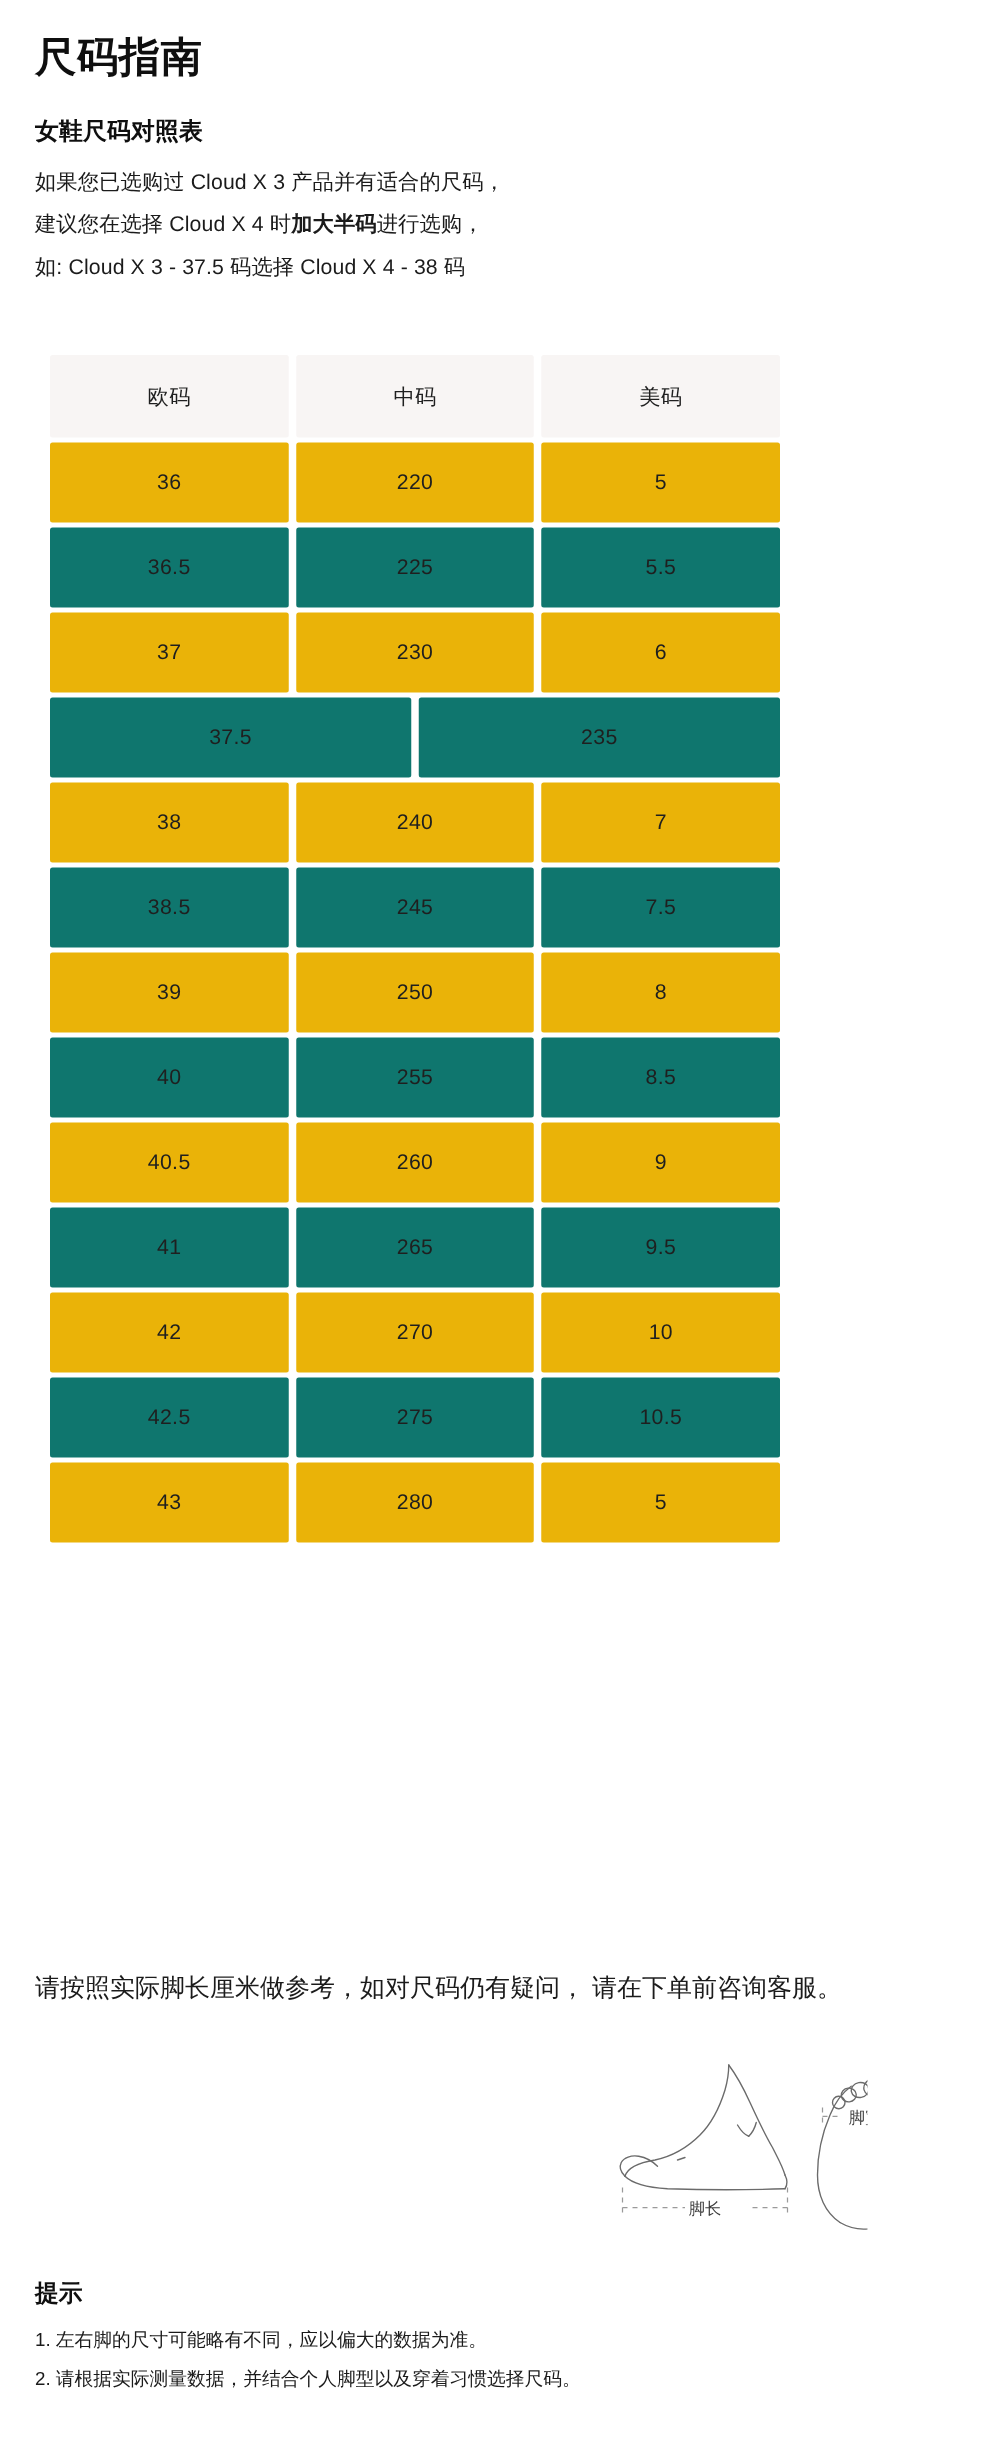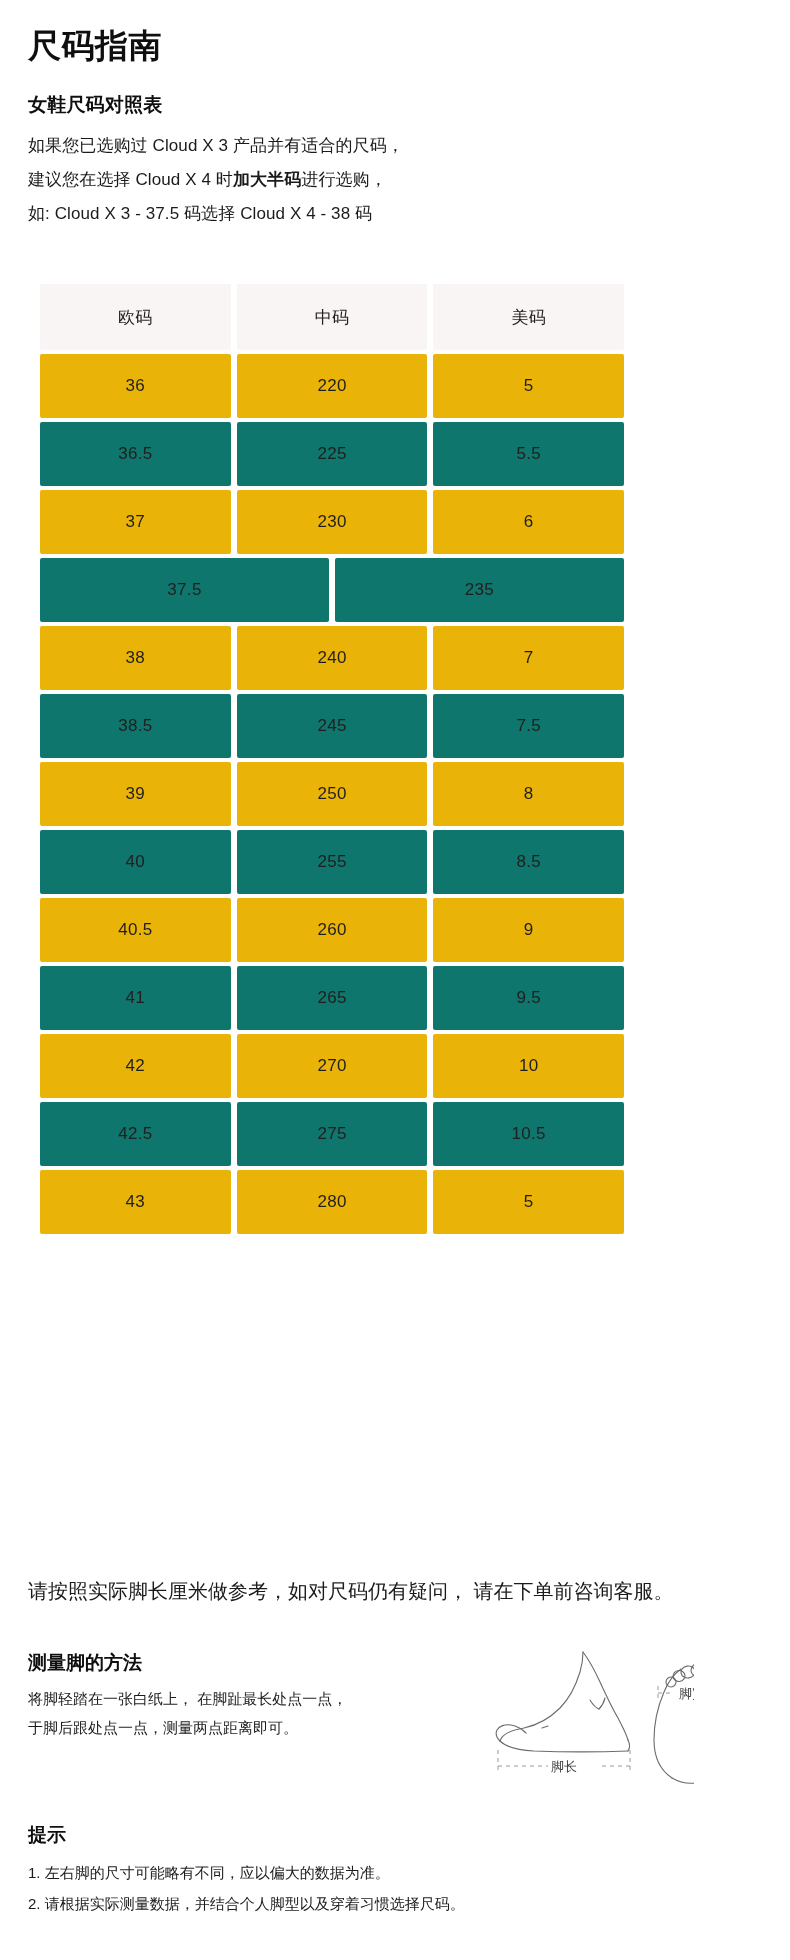--- a/index.html
+++ b/index.html
@@ -227,25 +227,20 @@
       </div>
       <div class="trow odd">
         <div class="tcell">43</div>
         <div class="tcell">280</div>
         <div class="tcell">5</div>
       </div>
     </div>
 
   <div class="table-note">请按照实际脚长厘米做参考，如对尺码仍有疑问， 请在下单前咨询客服。</div>
 
-  <div class="measure">
-    <div class="measure-heading">测量脚的方法</div>
-    <div class="measure-line">将脚轻踏在一张白纸上， 在脚趾最长处点一点，</div>
-    <div class="measure-line">于脚后跟处点一点，测量两点距离即可。</div>
-  </div>
 
   <div class="foot-figure">
     <svg width="320" height="150" viewBox="0 0 320 150" fill="none">
       <g stroke="#6b6b6b" stroke-width="1.1" fill="none" stroke-linejoin="round" stroke-linecap="round">
 
         <path d="M60 103 C62 96 72 92 84 90 C98 87 110 80 120 70 C130 60 136 47 140 34 C142 27 143 20 143 14"></path>
         <path d="M143 14 C149 22 155 33 160 44 C166 57 172 70 178 80 C182 88 186 95 188 102"></path>
         <path d="M60 103 C57 100 55 96 57 92 C59 88 65 86 71 87 C77 88 82 91 86 95"></path>
         <path d="M60 103 C66 109 78 112 94 113 C122 114 160 114 188 113"></path>
         <path d="M188 102 C190 106 190 110 188 113"></path>

